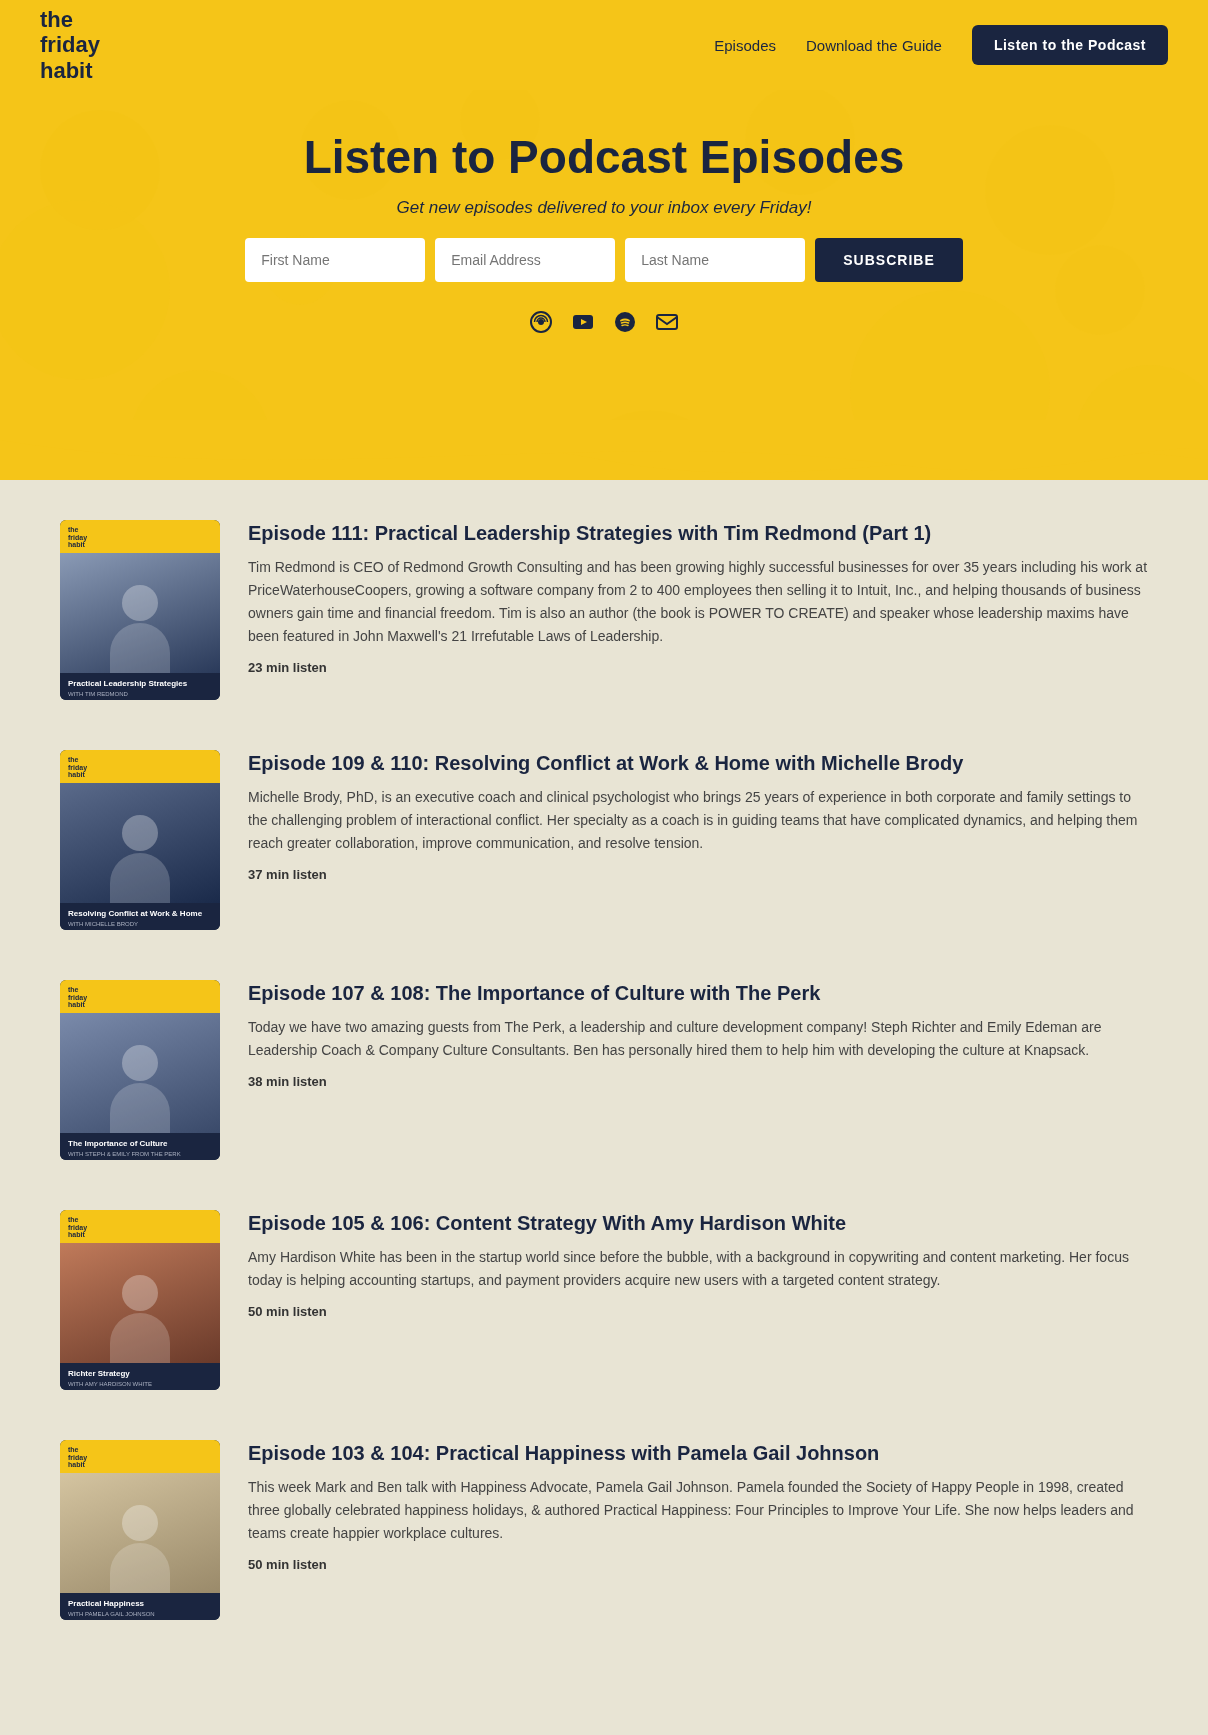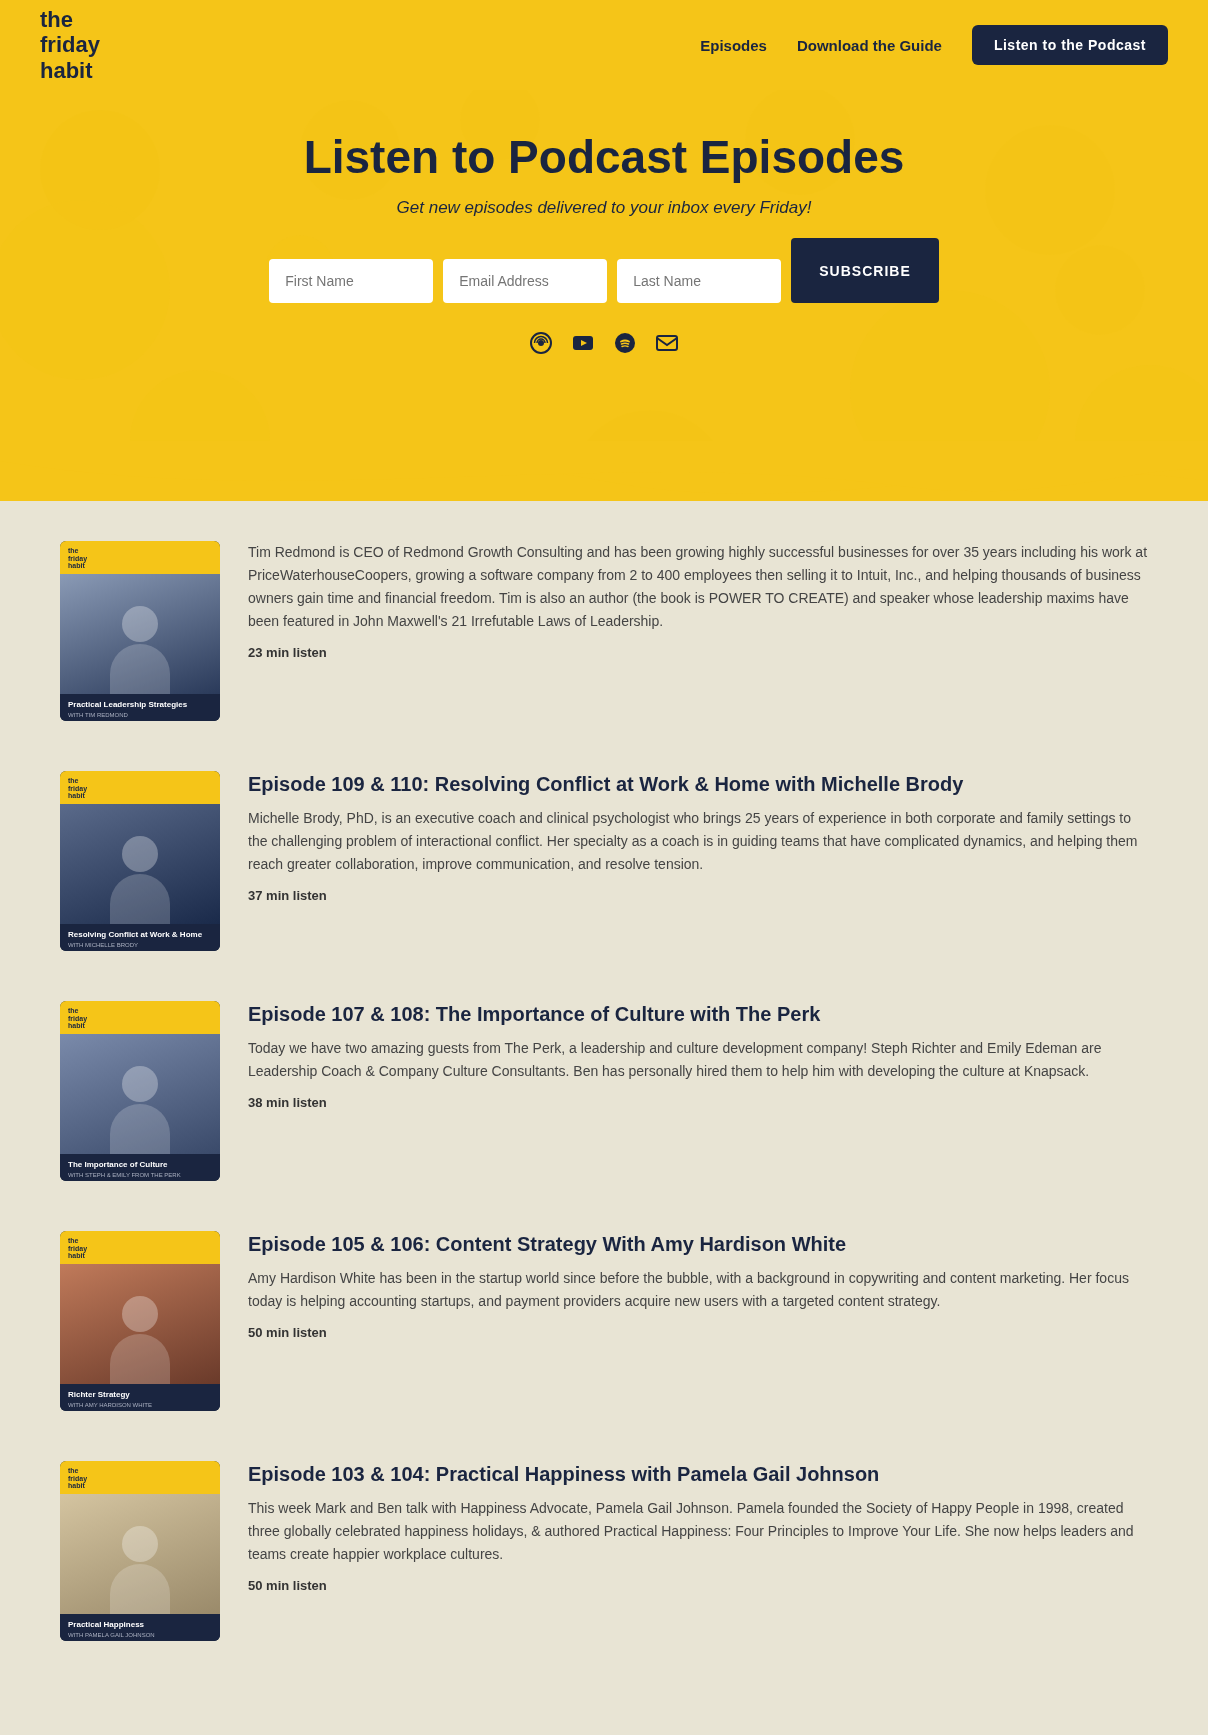--- a/index.html
+++ b/index.html
@@ -24,21 +24,21 @@
     }
     .nav {
       display: flex;
       align-items: center;
       gap: 30px;
     }
     .nav-link {
       color: #1a2540;
       font-size: 15px;
       text-decoration: none;
-      font-weight: 700;
+      font-weight: 400;
     }
     .nav-btn {
       background: #1a2540;
       color: #fff;
       font-size: 14px;
       font-weight: 700;
       padding: 12px 22px;
       border: none;
       border-radius: 6px;
       cursor: pointer;
@@ -82,24 +82,23 @@
       margin-bottom: 28px;
       position: relative;
       z-index: 1;
       flex-wrap: wrap;
     }
     .subscribe-form input {
       padding: 14px 16px;
       border: none;
       border-radius: 4px;
       font-size: 14px;
-      width: 164px;
+      width: 180px;
       color: #888;
       outline: none;
-      margin-top: 21px;
     }
     .subscribe-btn {
       background: #1a2540;
       color: #fff;
       font-weight: 800;
       font-size: 14px;
       letter-spacing: 1px;
       padding: 14px 28px;
       border: none;
       border-radius: 4px;
@@ -354,20 +353,21 @@
             </div>
           </div>
         </div>
         <div class="thumb-caption">
           <div class="thumb-caption-title">Practical Leadership Strategies</div>
           <div class="thumb-caption-sub">WITH TIM REDMOND</div>
         </div>
       </div>
     </div>
     <div class="episode-content">
+      <h2 class="episode-title">Episode 111: Practical Leadership Strategies with Tim Redmond (Part 1)</h2>
       <p class="episode-desc">Tim Redmond is CEO of Redmond Growth Consulting and has been growing highly successful businesses for over 35 years including his work at PriceWaterhouseCoopers, growing a software company from 2 to 400 employees then selling it to Intuit, Inc., and helping thousands of business owners gain time and financial freedom. Tim is also an author (the book is POWER TO CREATE) and speaker whose leadership maxims have been featured in John Maxwell's 21 Irrefutable Laws of Leadership.</p>
       <span class="episode-duration">23 min listen</span>
     </div>
   </div>
 
   <div class="episode-item">
     <div class="episode-thumb">
       <div class="thumb-inner">
         <div class="thumb-top">
           <div class="thumb-logo-small">the<br>friday<br>habit</div>

